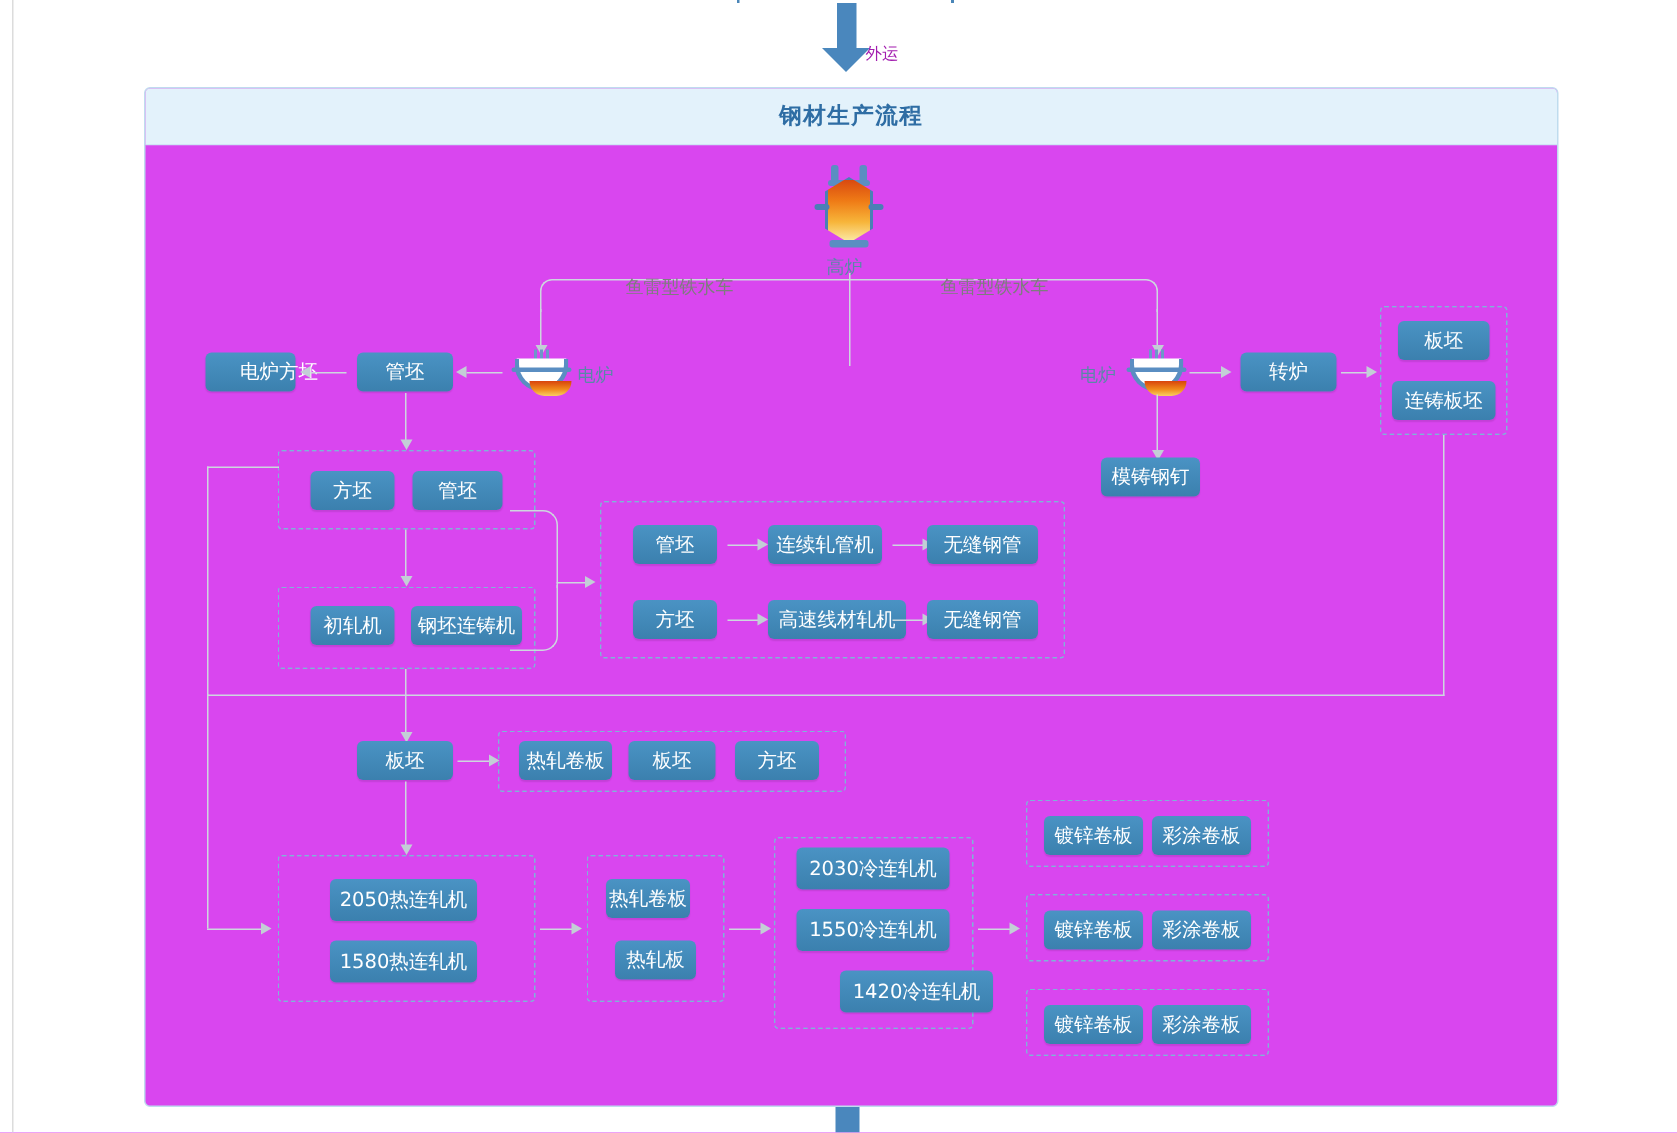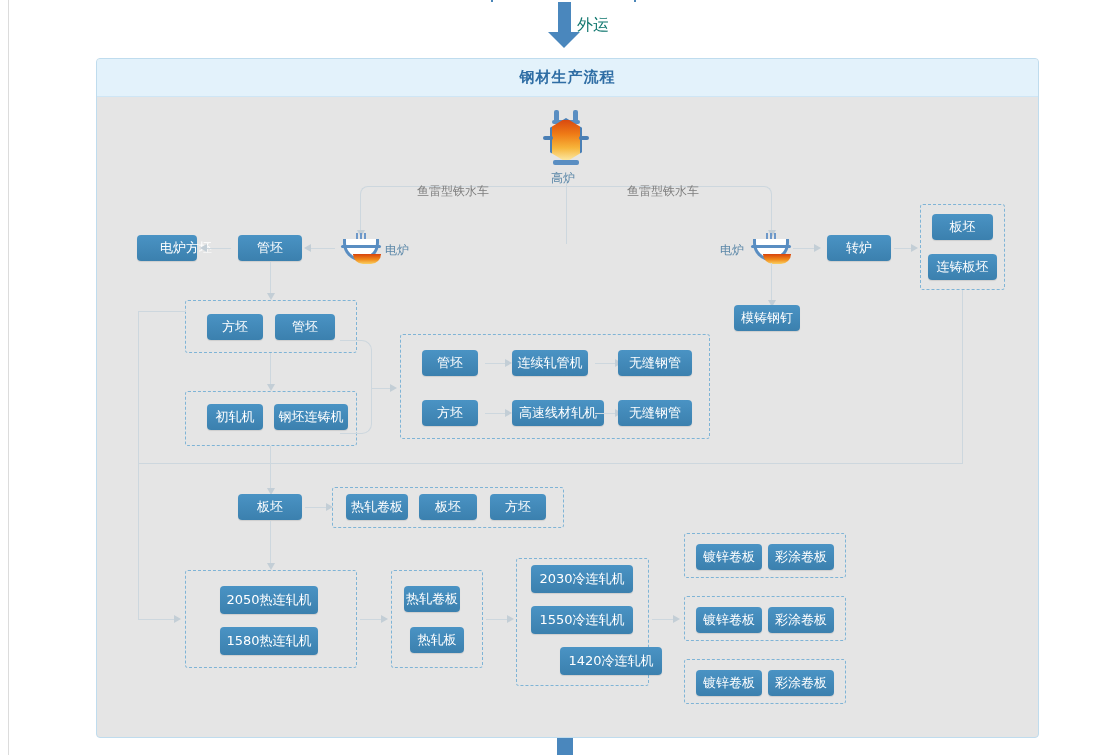--- a/index.html
+++ b/index.html
@@ -20,26 +20,26 @@
     position:absolute;left:491px;top:-20px;width:145px;height:22px;
     border:2px solid #4a86b8;border-bottom:none;
     border-radius:10px 10px 0 0;background:#fff;box-sizing:border-box;
   }
   .top-arrow-shaft{position:absolute;left:558px;top:2px;width:13px;height:32px;background:#4a87bd;}
   .top-arrow-head{
     position:absolute;left:548px;top:32px;width:0;height:0;
     border-left:16px solid transparent;border-right:16px solid transparent;
     border-top:16px solid #4a87bd;
   }
-  .top-label{position:absolute;left:577px;top:15px;font-size:16px;color:#0f766e;white-space:nowrap;}
+  .top-label{position:absolute;left:577px;top:28px;font-size:11px;color:#a21caf;white-space:nowrap;}
 
   
   .panel{
     position:absolute;left:96px;top:58px;width:943px;height:680px;
-    background:#e5e5e5;border:1px solid #bfdcee;border-radius:4px;box-sizing:border-box;
+    background:#d946ef;border:1px solid #bfdcee;border-radius:4px;box-sizing:border-box;
   }
   .panel-header{
     position:absolute;left:0;top:0;width:100%;height:38px;
     background:#e3f2fb;border-bottom:1px solid #cfe6f5;
     display:flex;align-items:center;justify-content:center;box-sizing:border-box;
     border-radius:3px 3px 0 0;
   }
   .panel-header-title{font-size:15px;font-weight:bold;color:#2e6da4;letter-spacing:1px;}
 
   

